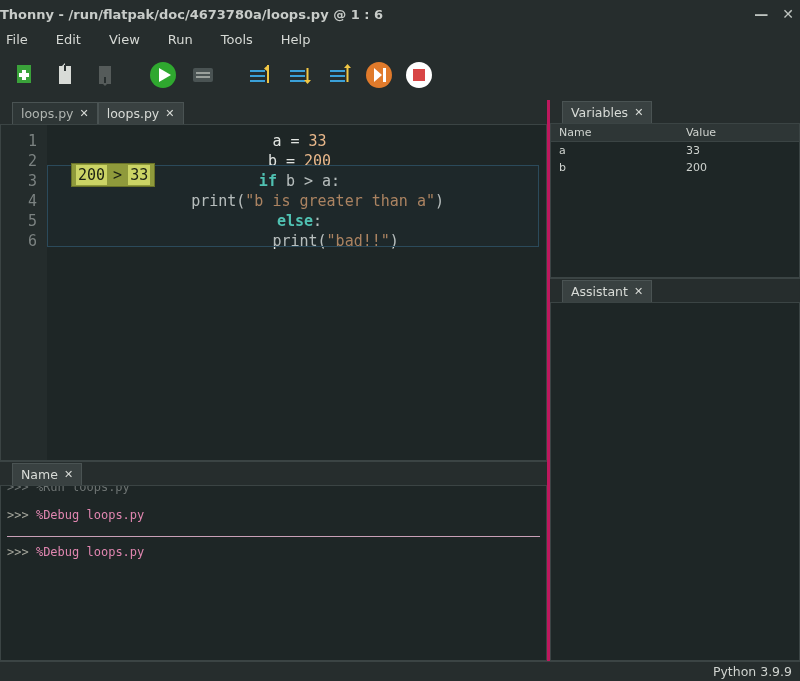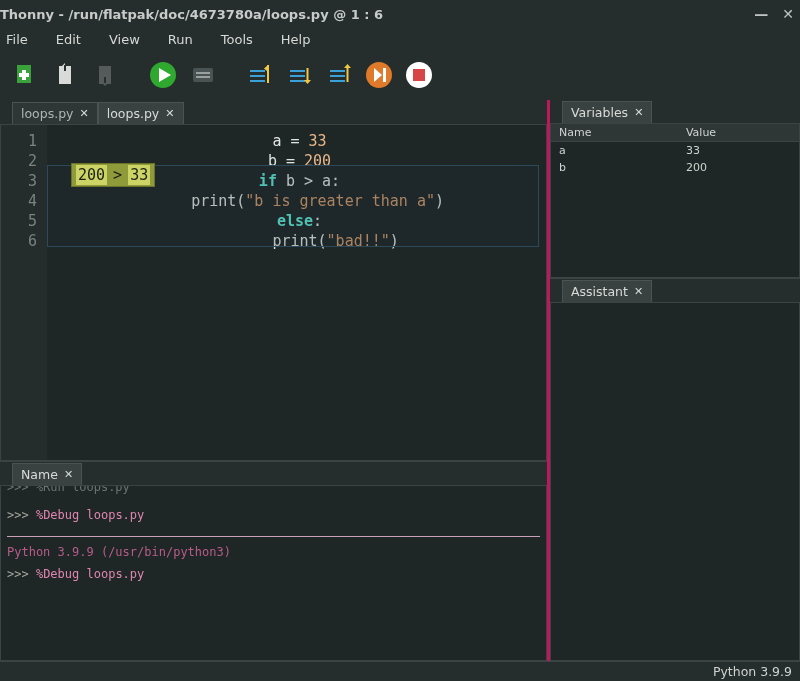--- a/index.html
+++ b/index.html
@@ -294,21 +294,20 @@
           <span class="x">✕</span>
         </div>
       </div>
       <div class="panel-body">
         <div class="shell-body">
           <div class="cut" style="margin-top:-14px">&gt;&gt;&gt; %Run loops.py</div>
           <div style="height:6px"></div>
           <div><span class="prompt">&gt;&gt;&gt; </span><span class="cmd">%Debug loops.py</span></div>
           <div style="height:6px"></div>
           <hr>
-          <div class="py">Python 3.9.9 (/usr/bin/python3)</div>
           <div><span class="prompt">&gt;&gt;&gt; </span><span class="cmd">%Debug loops.py</span></div>
         </div>
       </div>
     </div>
   </div>
 
   <div class="right">
     <div class="panel" style="flex: 0 0 178px; border-top:none;">
       <div class="tabs">
         <div class="tab">

